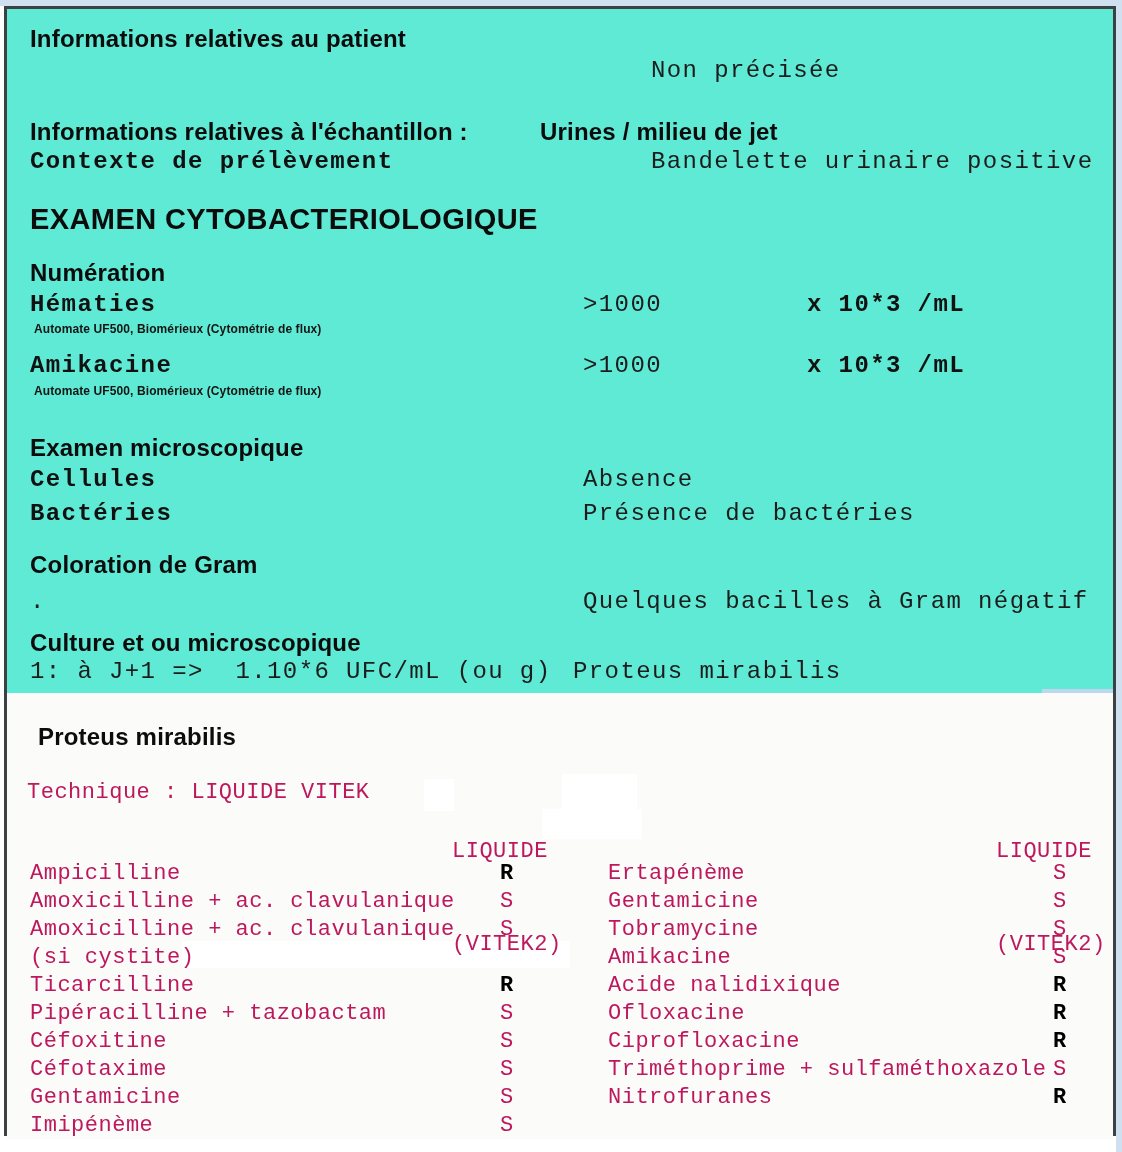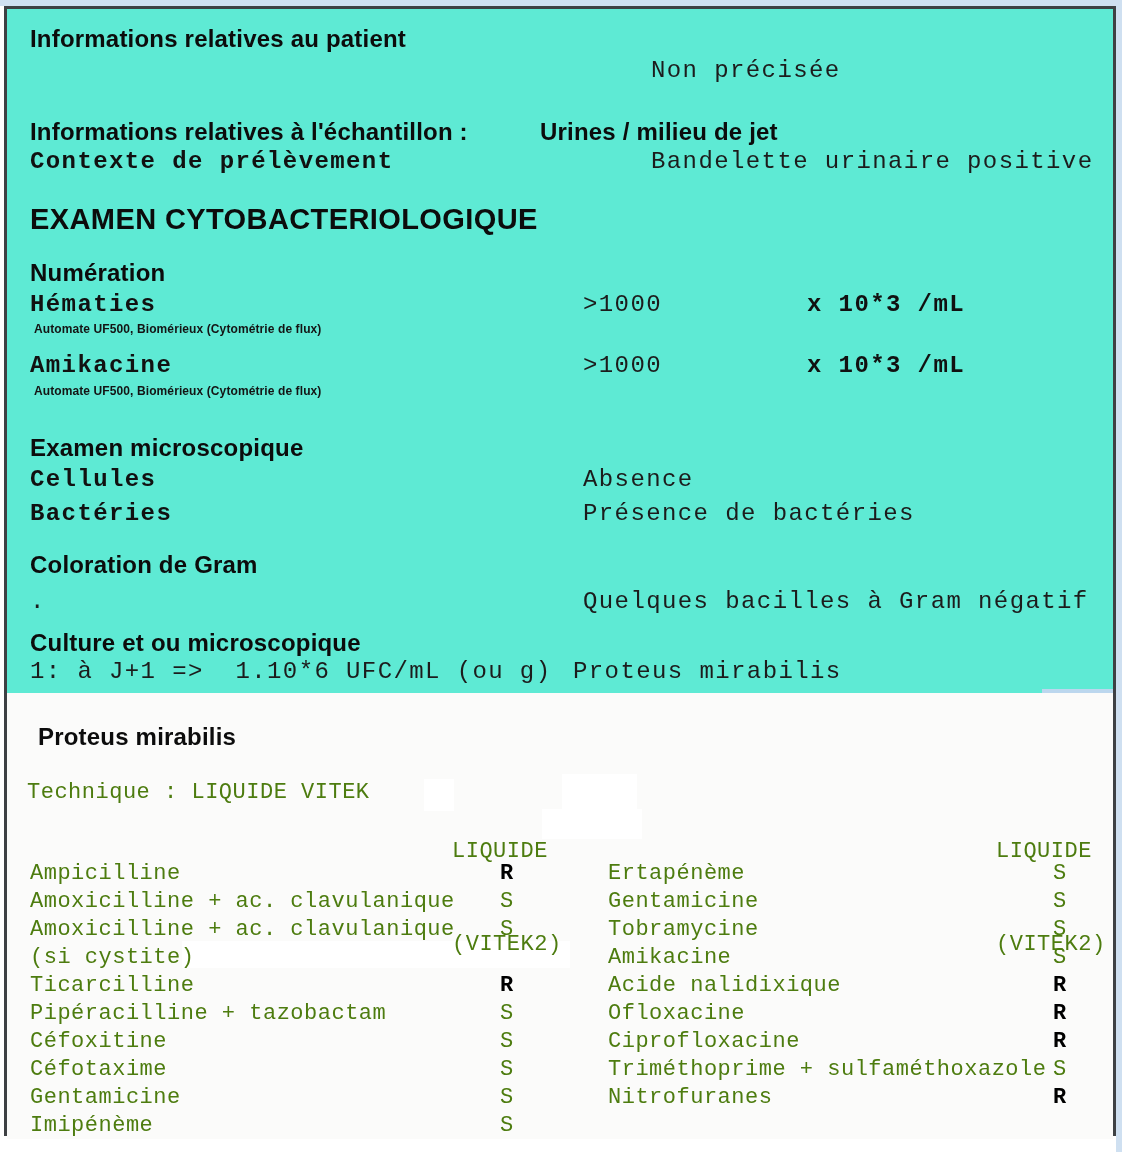--- a/index.html
+++ b/index.html
@@ -24,21 +24,21 @@
   .mono{font-family:"Liberation Mono","DejaVu Sans Mono",monospace;font-size:24px;letter-spacing:1.4px;color:#1c1c1c;white-space:pre;}
   .mono.b{font-weight:bold;color:#111;}
   .note{font-family:"Liberation Sans",sans-serif;font-weight:bold;font-size:12px;color:#141414;letter-spacing:0.1px;}
   .v1{position:absolute;left:644px;}
   .v2{position:absolute;left:576px;}
   .unit{position:absolute;left:800px;}
   .vsample{position:absolute;left:533px;}
   .vculture{position:absolute;left:566px;}
 
   
-  .mono-s{font-family:"Liberation Mono","DejaVu Sans Mono",monospace;font-size:22px;letter-spacing:0.5px;color:#4d7c0f;white-space:pre;}
+  .mono-s{font-family:"Liberation Mono","DejaVu Sans Mono",monospace;font-size:22px;letter-spacing:0.5px;color:#be185d;white-space:pre;}
   .ab-rows{position:absolute;top:168px;left:0;width:100%;}
   .ab-row{position:relative;height:28px;}
   .ab-l-drug{position:absolute;left:23px;}
   .ab-l-res{position:absolute;left:493px;}
   .ab-r-drug{position:absolute;left:565px;margin-left:36px;}
   .ab-r-res{position:absolute;left:1046px;}
   .res{font-weight:normal;}
   .res.r{font-weight:bold;color:#000;}
   .method{line-height:31px;}
   .patch{position:absolute;background:#ffffff;z-index:0;}

